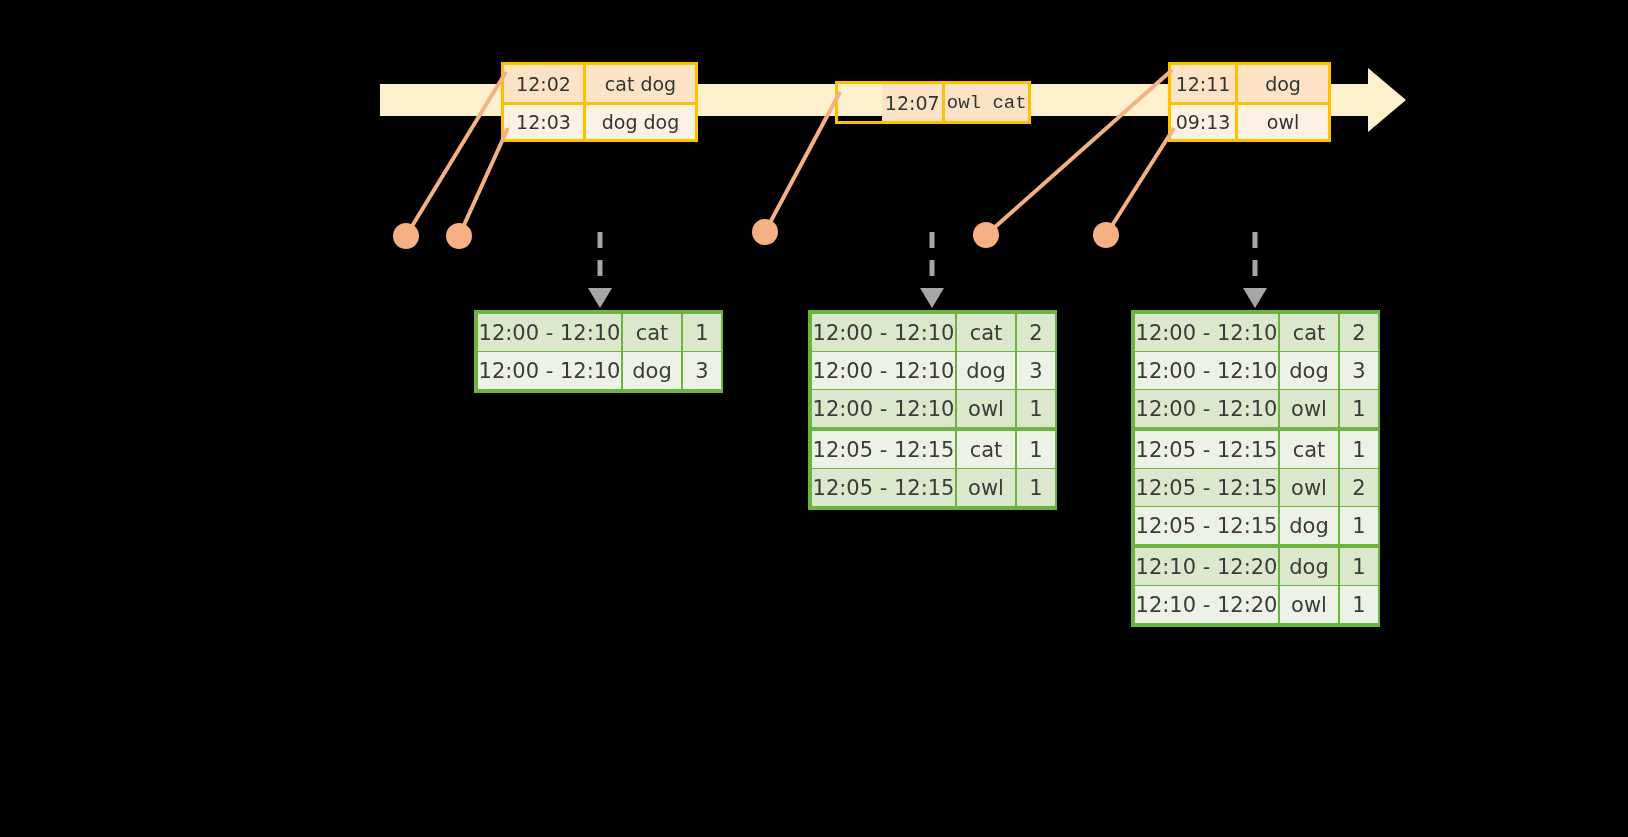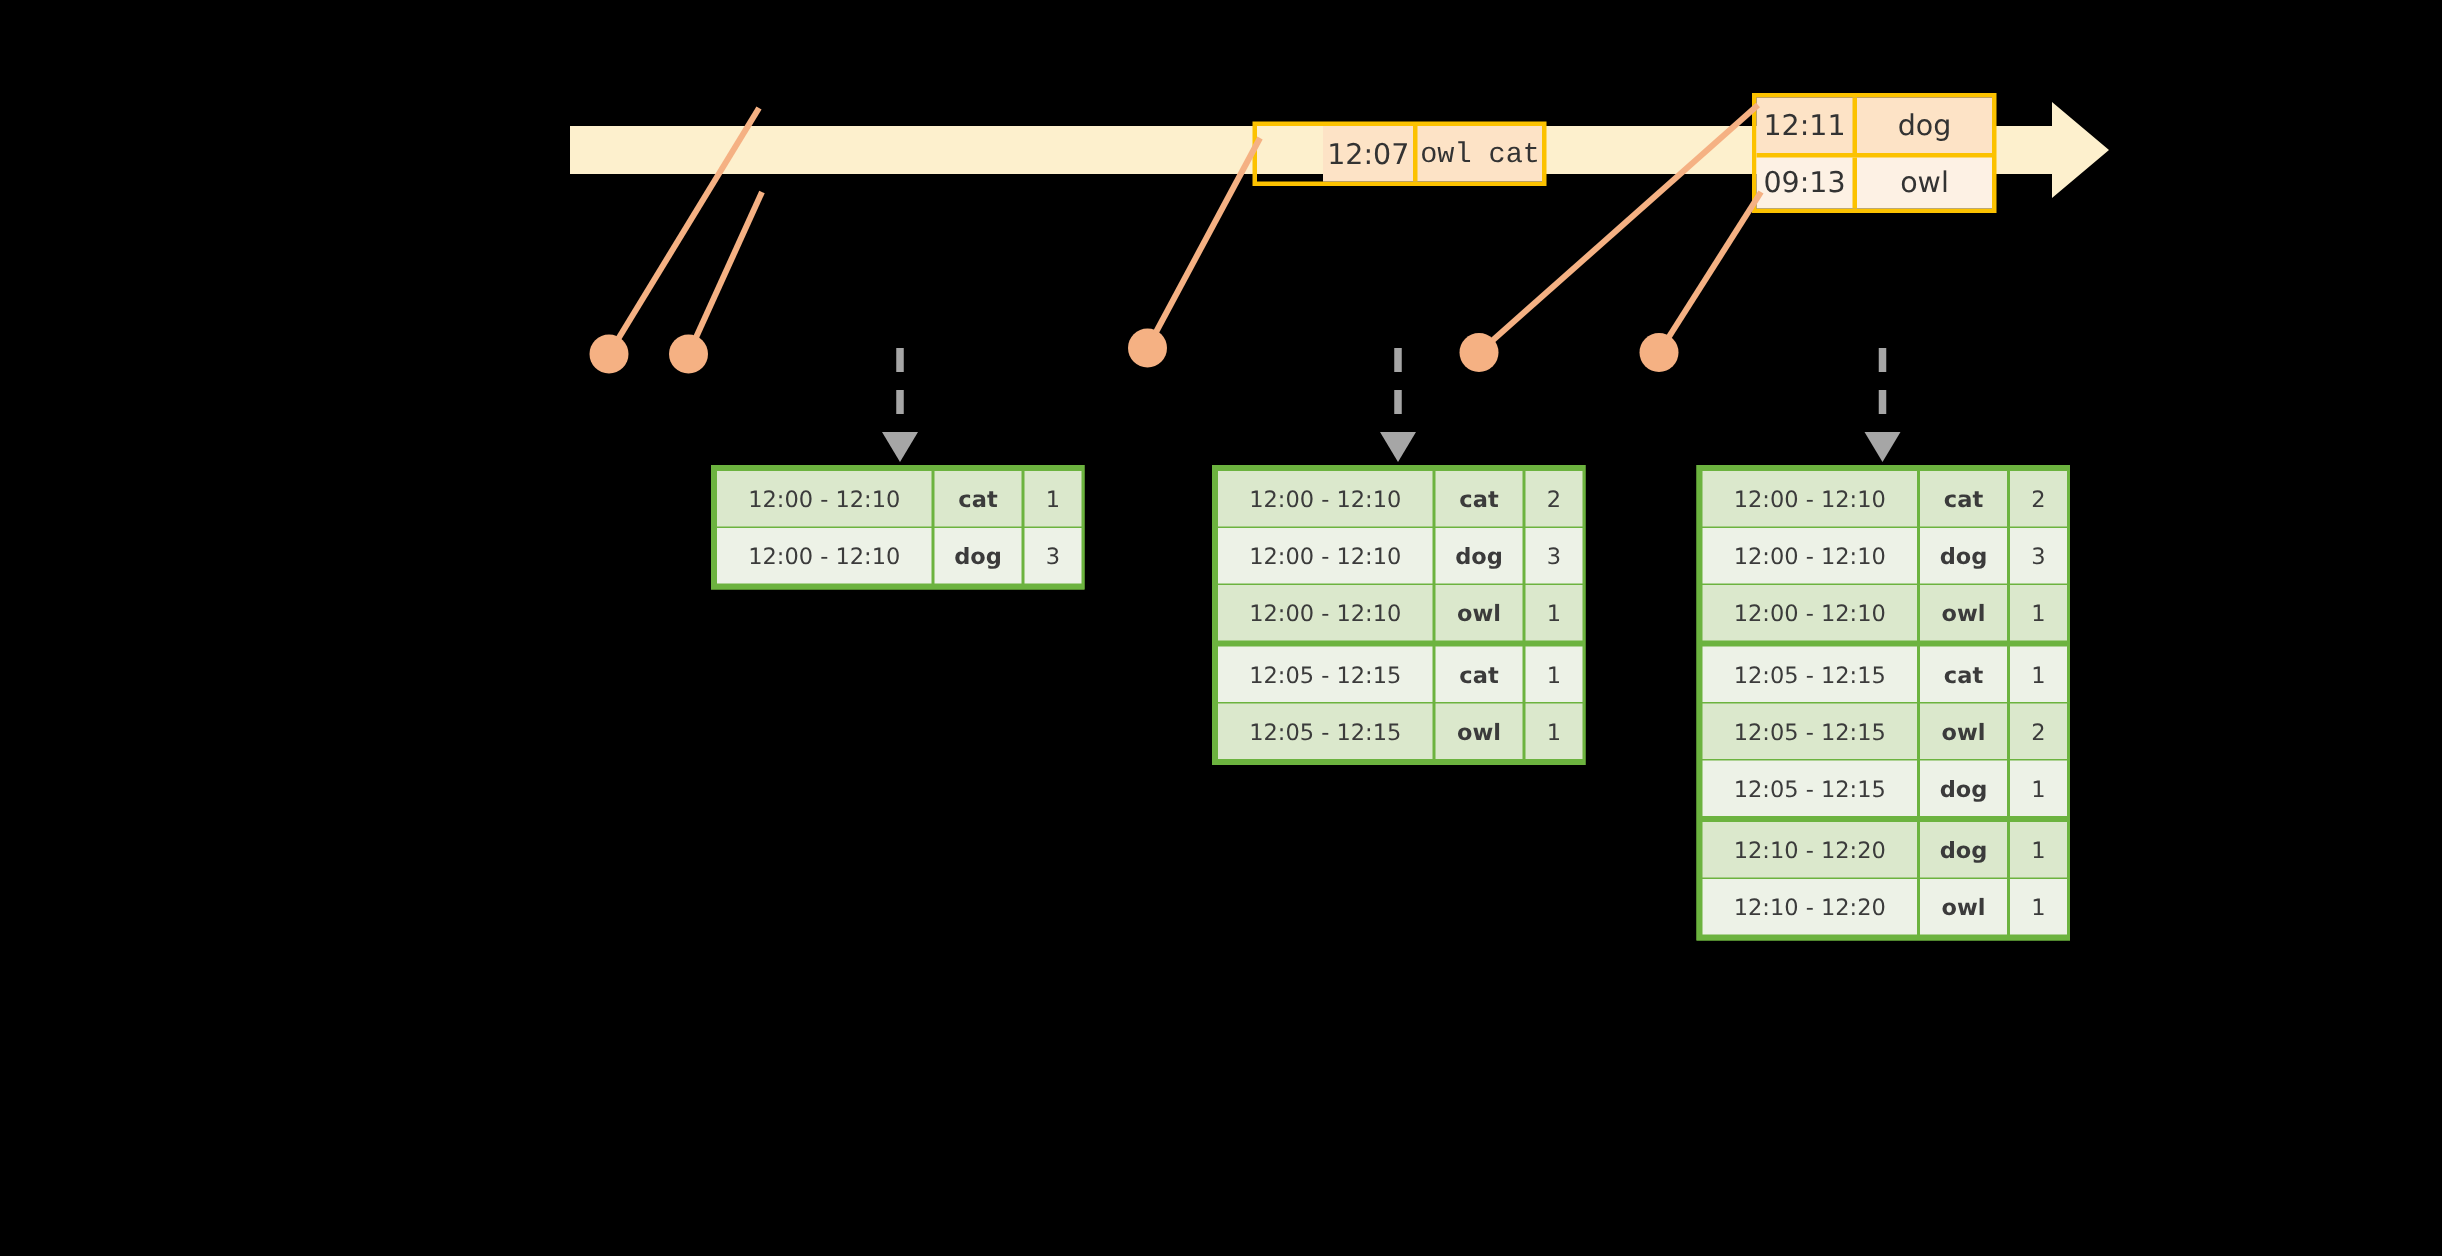--- a/index.html
+++ b/index.html
@@ -36,23 +36,23 @@
   
   #connectors{position:absolute;left:0;top:0;width:1628px;height:837px;pointer-events:none;}
 
   
   .res-table{position:absolute;border:4px solid #6cb33f;box-sizing:border-box;background:#6cb33f;}
   .res-row{display:flex;height:37px;box-sizing:border-box;}
   .res-row + .res-row{margin-top:1px;}
   .res-row.grp{margin-top:4px;}
   .res-row.a .cell{background:#dbe8cc;}
   .res-row.b .cell{background:#edf2e7;}
-  .cell{display:flex;align-items:center;justify-content:center;font-size:15px;color:#3b3b3b;box-sizing:border-box;}
+  .cell{display:flex;align-items:center;justify-content:center;font-size:21px;color:#3b3b3b;box-sizing:border-box;}
   .c-win{flex:0 0 auto;}
-  .c-key{flex:0 0 auto;margin-left:2px;font-weight:bold;}
+  .c-key{flex:0 0 auto;margin-left:2px;}
   .c-val{flex:0 0 auto;margin-left:2px;}
 
   #tbl1{left:474px;top:310px;width:249px;}
   #tbl1 .c-win{width:143px;}
   #tbl1 .c-key{width:58px;}
   #tbl1 .c-val{width:38px;}
 
   #tbl2{left:808px;top:310px;width:249px;}
   #tbl2 .c-win{width:143px;}
   #tbl2 .c-key{width:58px;}
@@ -64,20 +64,30 @@
   #tbl3 .c-val{width:38px;}
 </style>
 </head>
 <body>
 
 <div id="stage">
 
   <div id="timeline-bar"></div>
   <div id="timeline-head"></div>
 
+  <div class="evt-box" id="evt1">
+    <div class="evt-row r0">
+      <div class="evt-time">12:02</div>
+      <div class="evt-words">cat dog</div>
+    </div>
+    <div class="evt-row r1">
+      <div class="evt-time">12:03</div>
+      <div class="evt-words">dog dog</div>
+    </div>
+  </div>
 
   <div class="evt-box" id="evt2">
     <div class="evt-row r0">
       <div class="evt-time">12:07</div>
       <div class="evt-words">owl cat</div>
     </div>
   </div>
 
   <div class="evt-box" id="evt3">
     <div class="evt-row r0">

